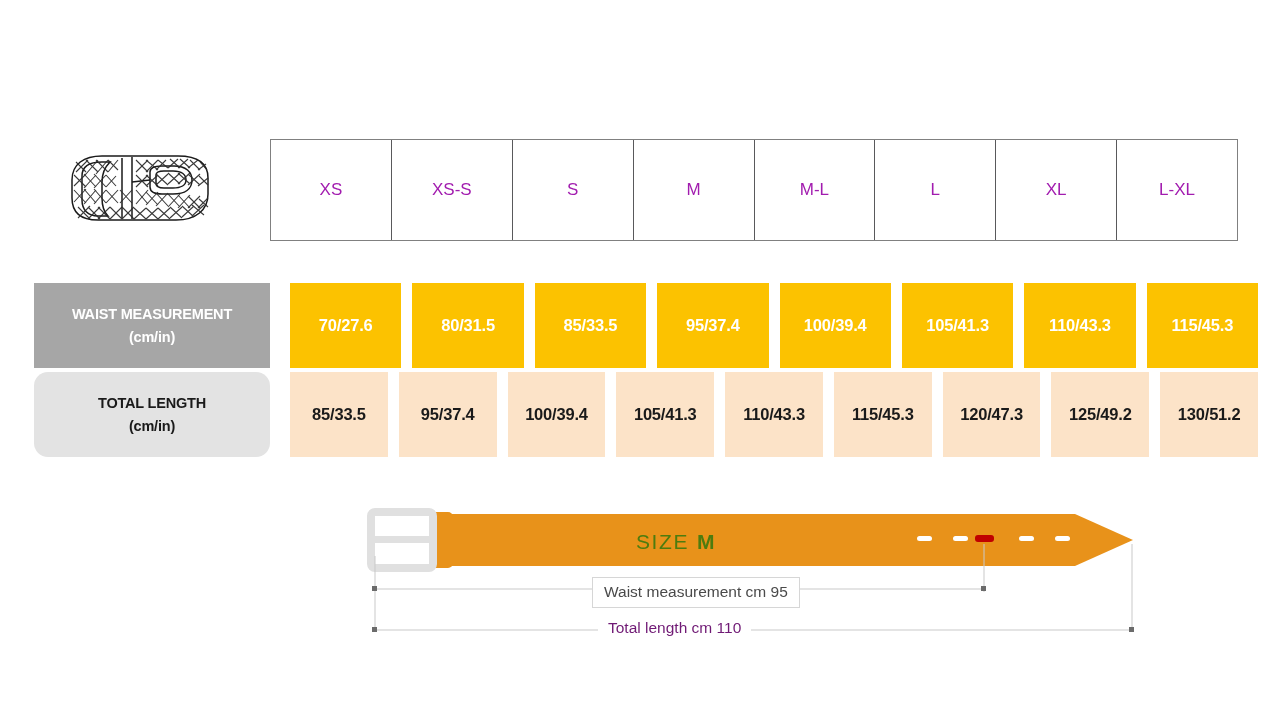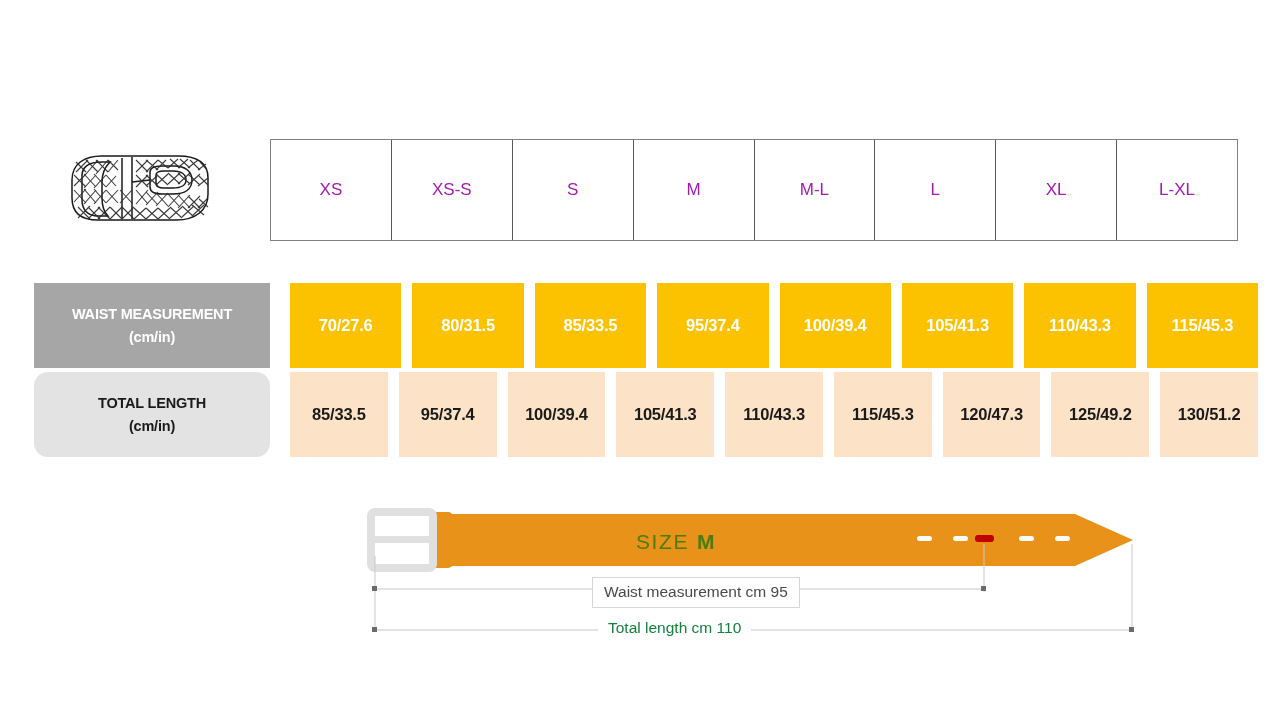--- a/index.html
+++ b/index.html
@@ -130,21 +130,21 @@
     color: #4a4a4a;
     white-space: nowrap;
   }
   #length-dim-label {
     position: absolute;
     left: 598px;
     top: 618px;
     padding: 1px 10px;
     background: #ffffff;
     font-size: 15.5px;
-    color: #15803d;
+    color: #701a75;
     white-space: nowrap;
   }
 </style>
 </head>
 <body>
 
 <svg id="belt-icon" viewBox="0 0 160 96" xmlns="http://www.w3.org/2000/svg">
   <g fill="none" stroke="#1a1a1a" stroke-width="1.5">
 
     <path d="M14,38 C14,22 26,14 44,14 L120,14 C140,14 150,22 150,36 L150,52

